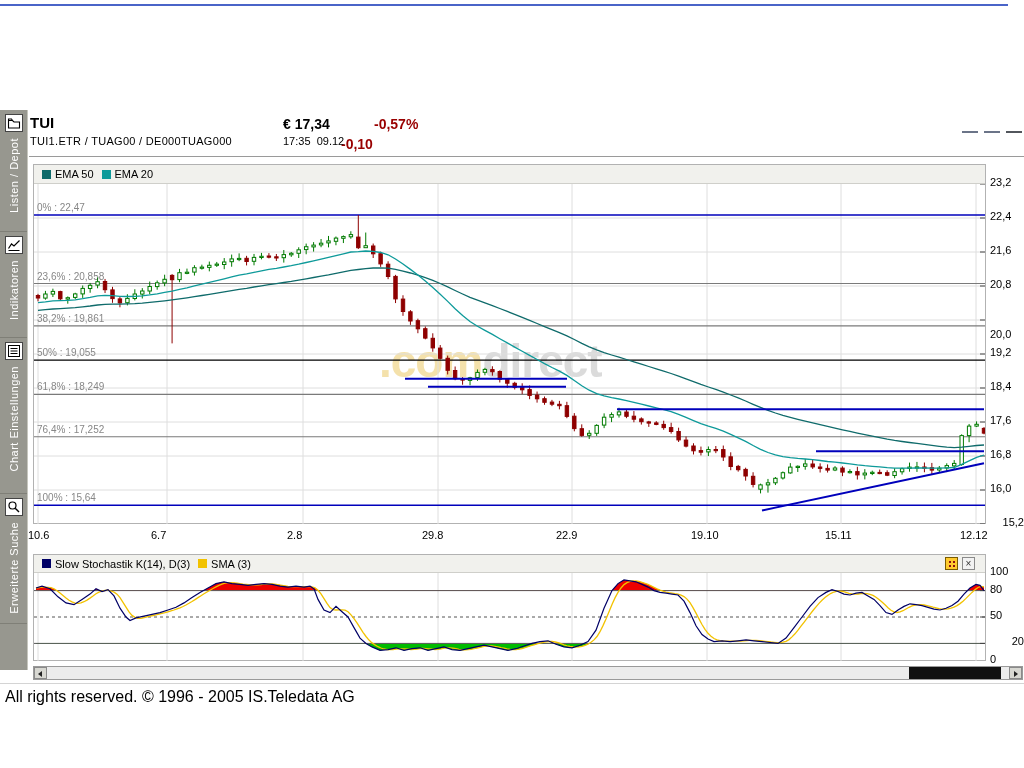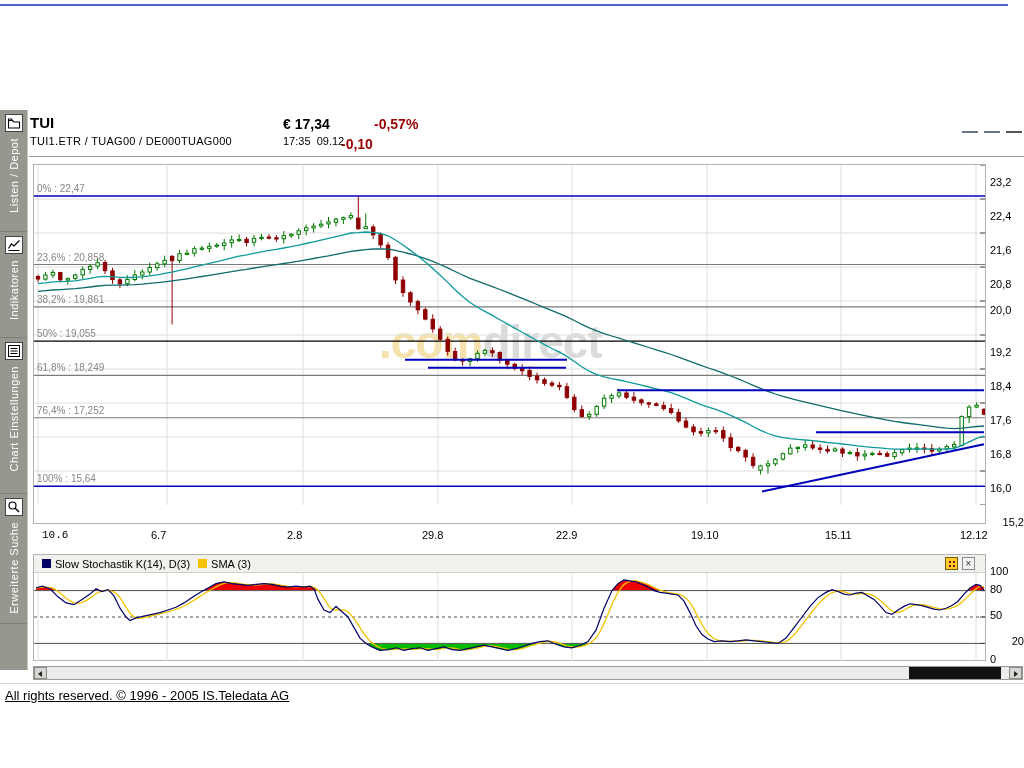--- a/index.html
+++ b/index.html
@@ -54,21 +54,21 @@
   .sb-btn{position:absolute;top:0;width:13px;height:12px;background:#d8d8d2;border:1px solid #8a8a8a;
           box-sizing:border-box;cursor:pointer;}
   .sb-left{left:0;}
   .sb-right{right:0;}
   .tri{position:absolute;top:3px;width:0;height:0;border-top:3px solid transparent;border-bottom:3px solid transparent;}
   .tri-l{left:3px;border-right:4px solid #222;}
   .tri-r{left:4px;border-left:4px solid #222;}
   .sb-thumb{position:absolute;left:875px;top:0;width:92px;height:12px;background:#111;cursor:grab;}
   
   .footer-sep{position:absolute;left:0;top:683px;width:1024px;height:1px;background:#d4d4d4;}
-  .footer{position:absolute;left:5px;top:688px;font-size:13px;color:#000;text-decoration:underline;}
+  .footer{position:absolute;left:5px;top:688px;font-size:16px;color:#000;}
 </style>
 </head>
 <body>
 
 <div class="screen">
   <div class="top-accent" id="topAccent" style="background: rgb(74, 100, 200);"></div>
 
   <div class="sidebar" id="sidebar">
       <div class="stab" style="height: 122px;">
         <span class="sicon"><svg width="14" height="14" viewBox="0 0 14 14">
@@ -108,20 +108,26 @@
   <div class="chgp" id="chgPct" style="color: rgb(153, 0, 0);">-0,57%</div>
   <div class="qt">
     <span>17:35</span>&nbsp;&nbsp;<span>09.12</span>
   </div>
   <div class="dash" style="left:962px"></div>
   <div class="dash" style="left:984px"></div>
   <div class="dash" style="left:1006px;background:#52565c"></div>
   <div class="hdr-sep"></div>
 
   <div class="panel main-panel">
+    <div class="legend" id="priceLegend">
+        <span class="lg-sq" style="background: rgb(15, 107, 107);"></span>
+        <span>EMA 50</span>
+        <span class="lg-sq" style="background: rgb(14, 154, 154);"></span>
+        <span>EMA 20</span>
+      </div>
     <div class="plot-wrap">
       <div class="watermark">
         <span class="wm1">.com</span><span class="wm2">direct</span>
       </div>
       <div id="pricePlot">
           <svg width="951" height="340" viewBox="0 0 951 340">
             <line x1="0" y1="34.00000000000003" x2="951" y2="34.00000000000003" stroke="#dedede" stroke-width="1"></line>
             <line x1="0" y1="68.00000000000006" x2="951" y2="68.00000000000006" stroke="#dedede" stroke-width="1"></line>
             <line x1="0" y1="102.00000000000009" x2="951" y2="102.00000000000009" stroke="#dedede" stroke-width="1"></line>
             <line x1="0" y1="135.99999999999997" x2="951" y2="135.99999999999997" stroke="#dedede" stroke-width="1"></line>
@@ -428,30 +434,30 @@
             <line x1="728" y1="326.4" x2="950" y2="279.225" stroke="#0000bb" stroke-width="2"></line>
           </svg>
         </div>
     </div>
   </div>
   <div id="priceYAxis">
       <div class="ylab" style="top: 176px;">23,2</div>
       <div class="ylab" style="top: 210px;">22,4</div>
       <div class="ylab" style="top: 244px;">21,6</div>
       <div class="ylab" style="top: 278px;">20,8</div>
-      <div class="ylab" style="top: 304px;">20,0</div>
+      <div class="ylab" style="top: 328px;">20,0</div>
       <div class="ylab" style="top: 346px;">19,2</div>
       <div class="ylab" style="top: 380px;">18,4</div>
       <div class="ylab" style="top: 414px;">17,6</div>
       <div class="ylab" style="top: 448px;">16,8</div>
       <div class="ylab" style="top: 482px;">16,0</div>
       <div class="ylab" style="top: 516px; text-align: right;">15,2</div>
     </div>
   <div id="priceXAxis">
-      <div class="xlab" style="left: 42px; font-family: Liberation Mono, monospace;">10.6</div>
+      <div class="xlab" style="left: 28px;">10.6</div>
       <div class="xlab" style="left: 151px;">6.7</div>
       <div class="xlab" style="left: 287px;">2.8</div>
       <div class="xlab" style="left: 422px;">29.8</div>
       <div class="xlab" style="left: 556px;">22.9</div>
       <div class="xlab" style="left: 691px;">19.10</div>
       <div class="xlab" style="left: 825px;">15.11</div>
       <div class="xlab" style="left: 960px;">12.12</div>
     </div>
 
   <div class="panel stoch-panel">

